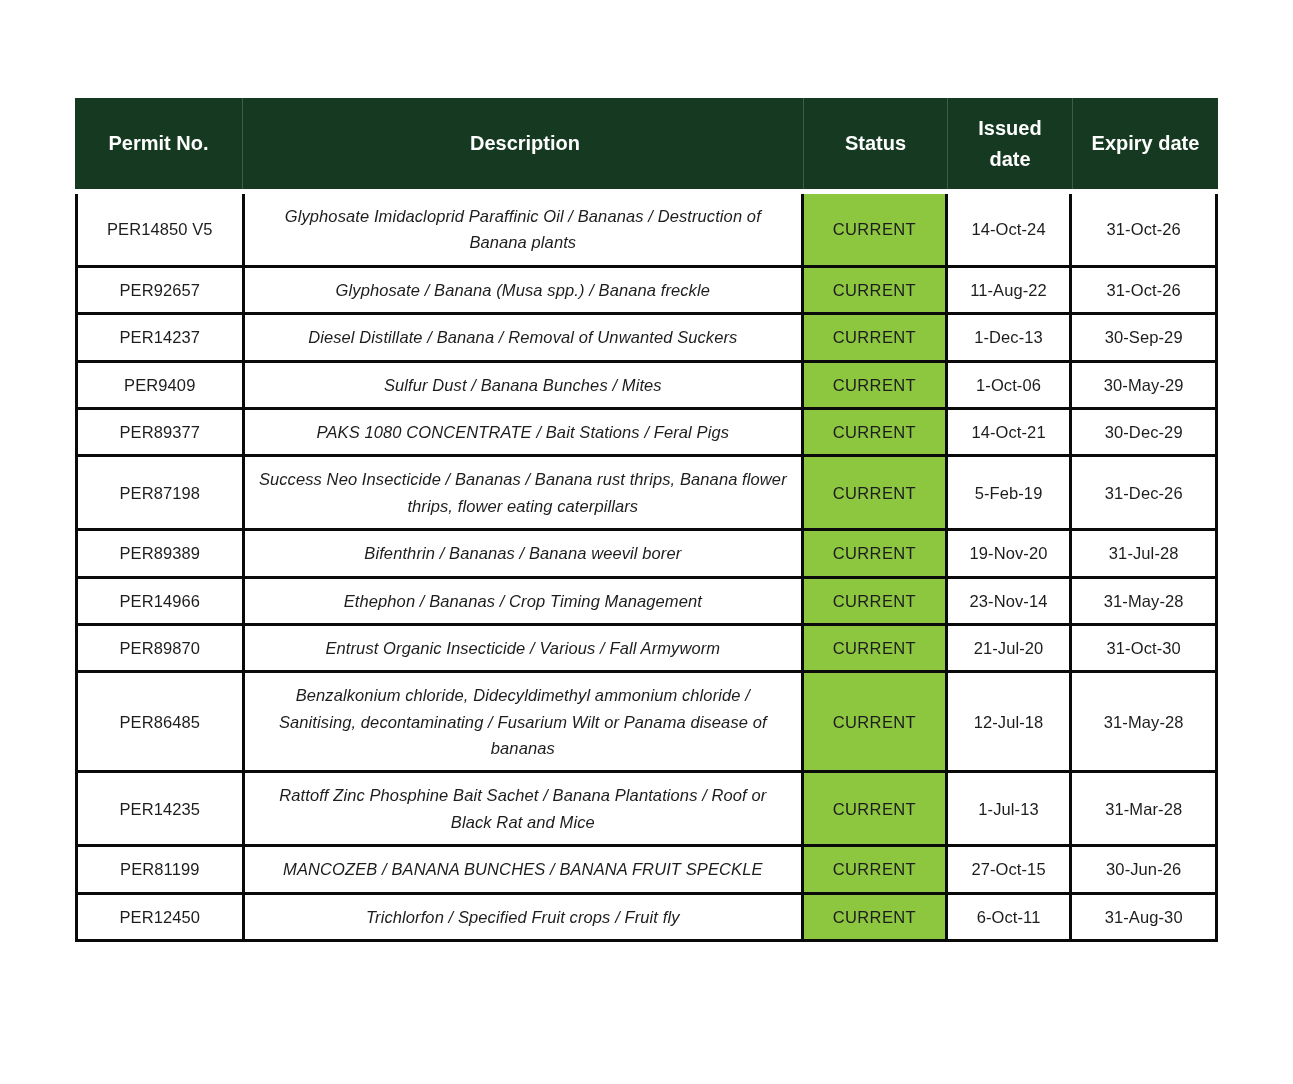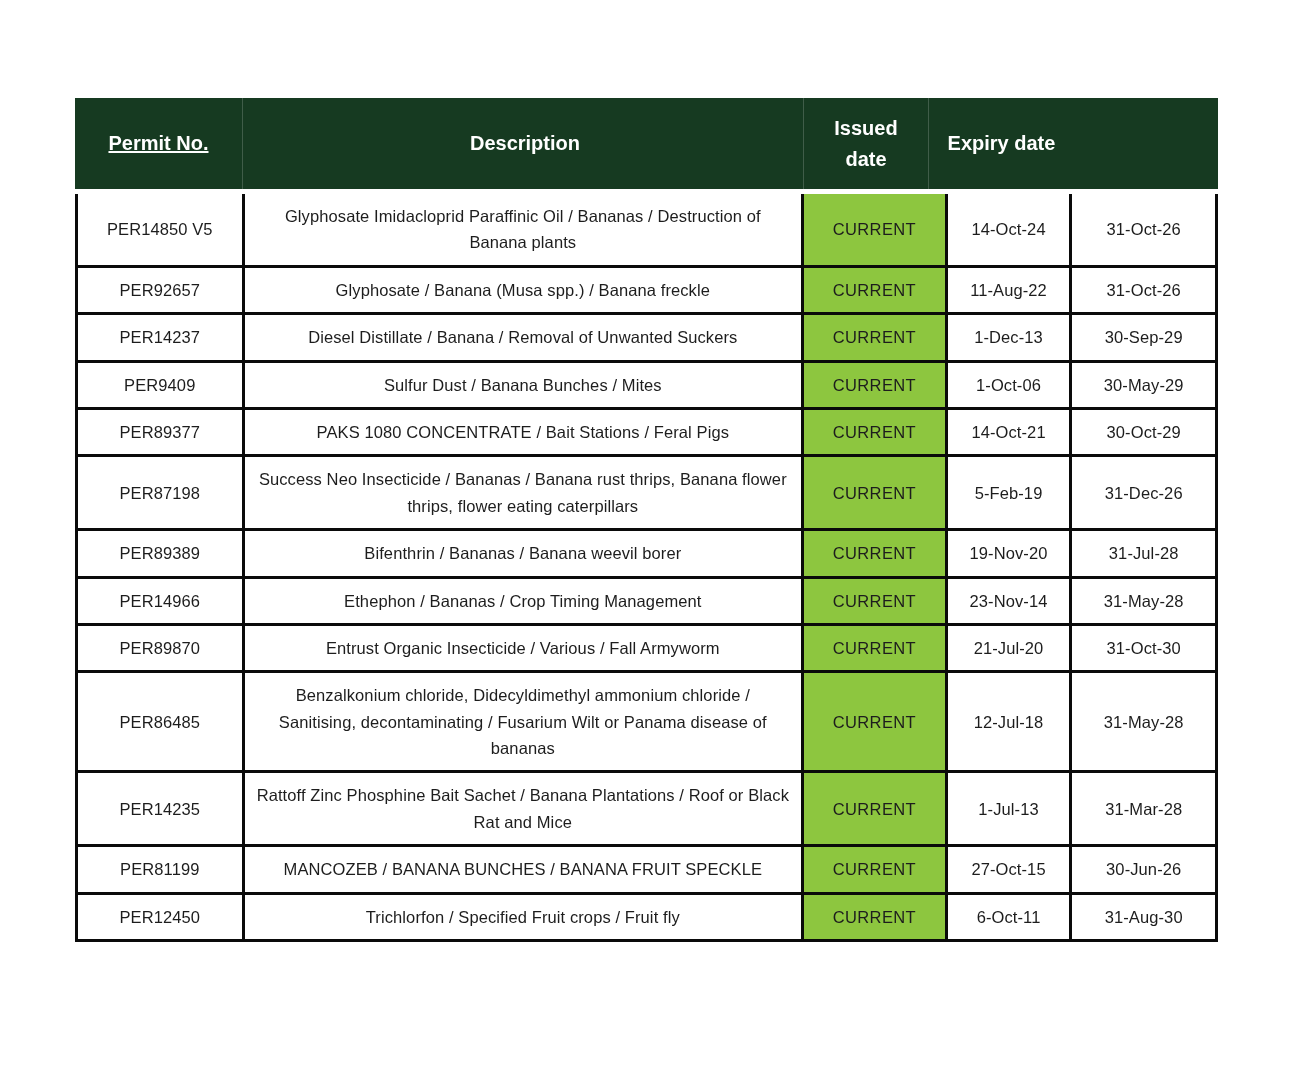--- a/index.html
+++ b/index.html
@@ -39,21 +39,21 @@
     align-items: center;
     justify-content: center;
     text-align: center;
     font-size: 20px;
     font-weight: bold;
     line-height: 1.55;
     padding: 0 13px;
     height: 100%;
   }
   .th + .th { border-left: 1px solid rgba(255,255,255,0.18); }
-  .c1 { width: 14.61%; text-decoration: underline; }
+  .c1 { width: 14.61%; }
   .c2 { width: 49.08%; padding-left: 17px; }
   .c3 { width: 12.60%; }
   .c4 { width: 10.94%; }
   .c5 { width: 12.77%; }
   
   table.tbody-table {
     margin-top: 5px;
     width: 100%;
     border-collapse: collapse;
     table-layout: fixed;
@@ -63,37 +63,40 @@
     text-align: center;
     vertical-align: middle;
     font-size: 16.5px;
     line-height: 1.6;
     color: var(--text-color);
     padding: 9px 8px;
     letter-spacing: 0.1px;
     word-wrap: break-word;
   }
   tr:first-child td { border-top: none; }
-  td.desc { padding: 9px 12px; }
+  td.desc { padding: 9px 12px; font-style: italic; }
   td.status {
     background: var(--status-bg);
     letter-spacing: 0.4px;
   }
 </style>
 </head>
 <body>
 
 <div class="permit-table-wrap">
 
   <div class="thead">
     <div class="th c1">
       <span>Permit No.</span>
     </div>
     <div class="th c2">
       <span>Description</span>
+    </div>
+    <div class="th c3">
+      <span>Status</span>
     </div>
     <div class="th c4">
       <span>Issued date</span>
     </div>
     <div class="th c5">
       <span>Expiry date</span>
     </div>
   </div>
 
   <table class="tbody-table">
@@ -135,21 +138,21 @@
     <td class="status">CURRENT</td>
     <td class="date">1-Oct-06</td>
     <td class="date">30-May-29</td>
   </tr>
 
   <tr>
     <td class="permit">PER89377</td>
     <td class="desc">PAKS 1080 CONCENTRATE / Bait Stations / Feral Pigs</td>
     <td class="status">CURRENT</td>
     <td class="date">14-Oct-21</td>
-    <td class="date">30-Oct-29</td>
+    <td class="date">30-Dec-29</td>
   </tr>
 
   <tr>
     <td class="permit">PER87198</td>
     <td class="desc">Success Neo Insecticide / Bananas / Banana rust thrips, Banana flower thrips, flower eating caterpillars</td>
     <td class="status">CURRENT</td>
     <td class="date">5-Feb-19</td>
     <td class="date">31-Dec-26</td>
   </tr>
 

